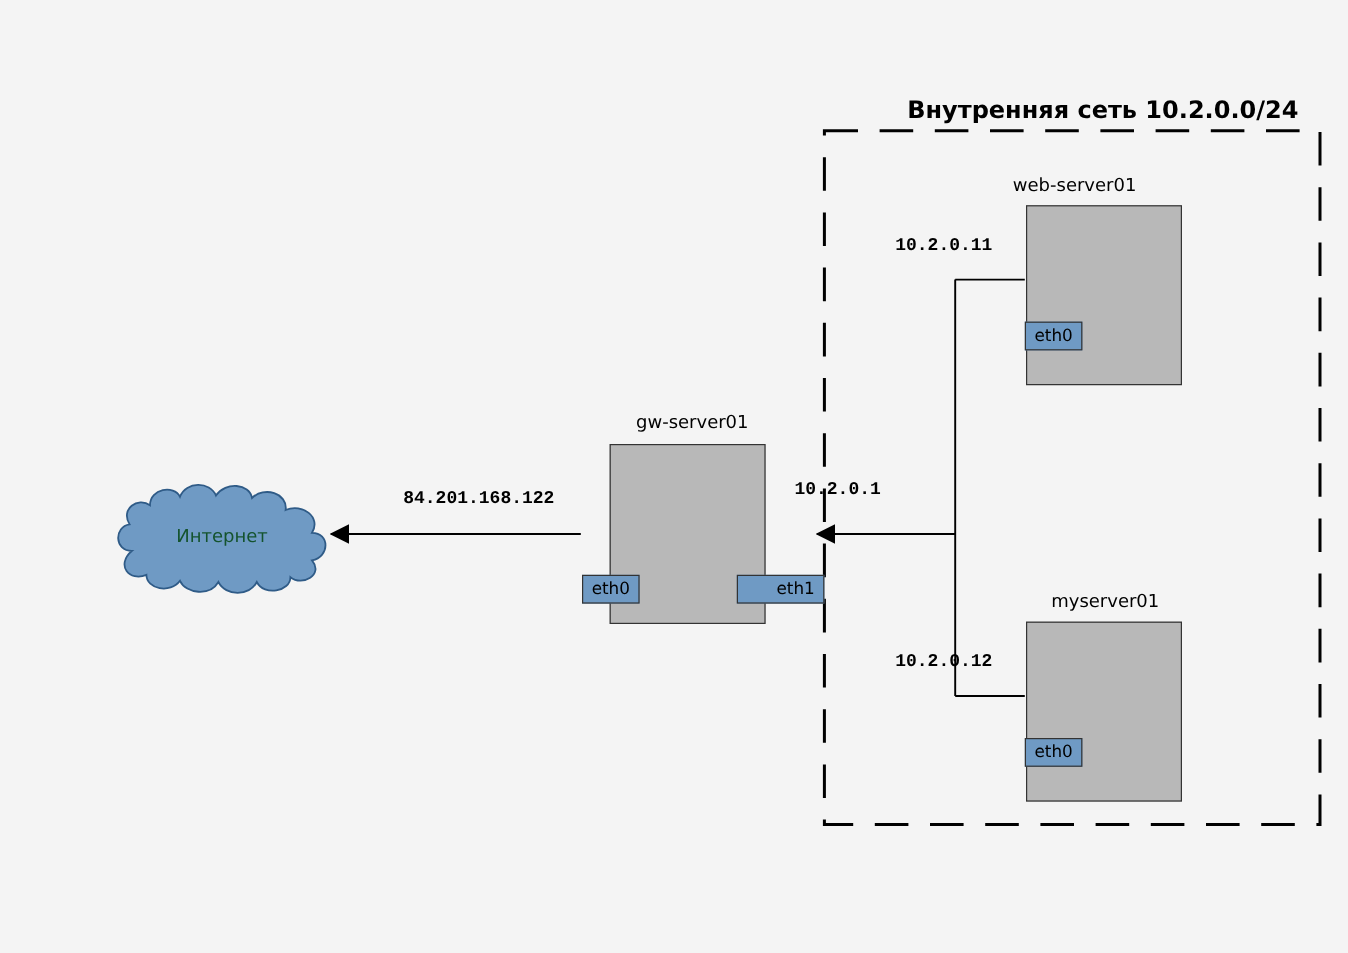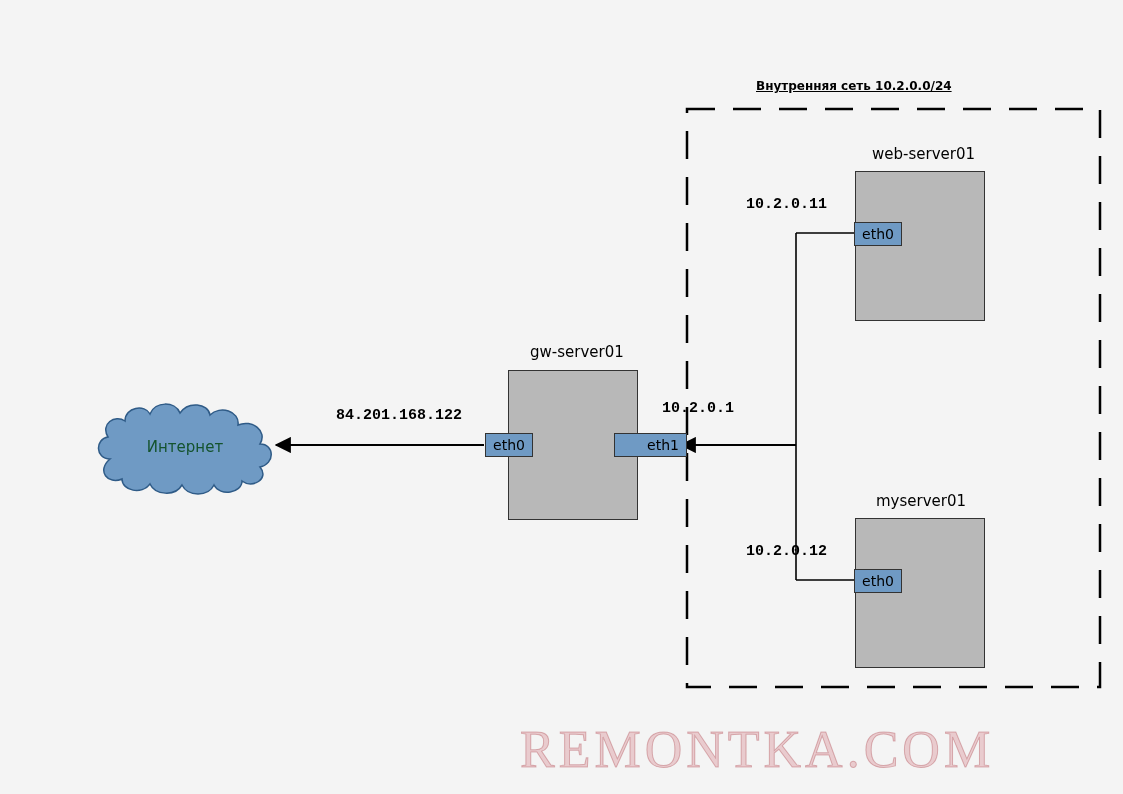--- a/index.html
+++ b/index.html
@@ -34,34 +34,34 @@
     border: 1.5px solid #333;
   }
   .iface {
     position: absolute;
     background: #6f9ac4;
     border: 1.5px solid #333;
     font-size: 14px;
     text-align: center;
     line-height: 22px;
     color: #000;
+    margin-top: 46px;
   }
   .label {
     position: absolute;
     font-size: 15px;
     color: #000;
   }
   .bold {
     font-weight: bold;
     font-family: Liberation Mono, monospace;
   }
   .title {
-    font-size: 12px;
+    font-size: 20px;
     font-weight: bold;
-    text-decoration: underline;
   }
   .dashed-box-svg {
     position: absolute;
   }
   .watermark {
     position: absolute;
     font-family: "Times New Roman", serif;
     font-size: 52px;
     letter-spacing: 4px;
     color: rgba(200, 80, 90, 0.25);
@@ -129,25 +129,24 @@
   <div class="server-box" style="left:508px; top:370px; width:128px; height:148px;"></div>
 
   <div class="iface" style="left:485px; top:433px; width:46px; height:22px;">eth0</div>
   <div class="label bold" style="left:336px; top:407px;text-align:right;">84.201.168.122</div>
 
   <div class="iface" style="left:614px; top:433px; width:46px; height:22px;padding-left:25px;">eth1</div>
   <div class="label bold" style="left:662px; top:400px;">10.2.0.1</div>
 
   <div class="label title" style="left:756px; top:79px;">Внутренняя сеть 10.2.0.0/24</div>
 
-  <div class="label" style="left:872px; top:145px;">web-server01</div>
+  <div class="label" style="left:844px; top:145px;">web-server01</div>
   <div class="server-box" style="left:855px; top:171px; width:128px; height:148px;"></div>
   <div class="iface" style="left:854px; top:222px; width:46px; height:22px;">eth0</div>
   <div class="label bold" style="left:746px; top:196px;">10.2.0.11</div>
 
   <div class="label" style="left:876px; top:492px;">myserver01</div>
   <div class="server-box" style="left:855px; top:518px; width:128px; height:148px;"></div>
   <div class="iface" style="left:854px; top:569px; width:46px; height:22px;">eth0</div>
   <div class="label bold" style="left:746px; top:543px;">10.2.0.12</div>
 
-  <div class="watermark" style="left:520px; top:720px;">REMONTKA.COM</div>
 
 </div>
 
 </body></html>

